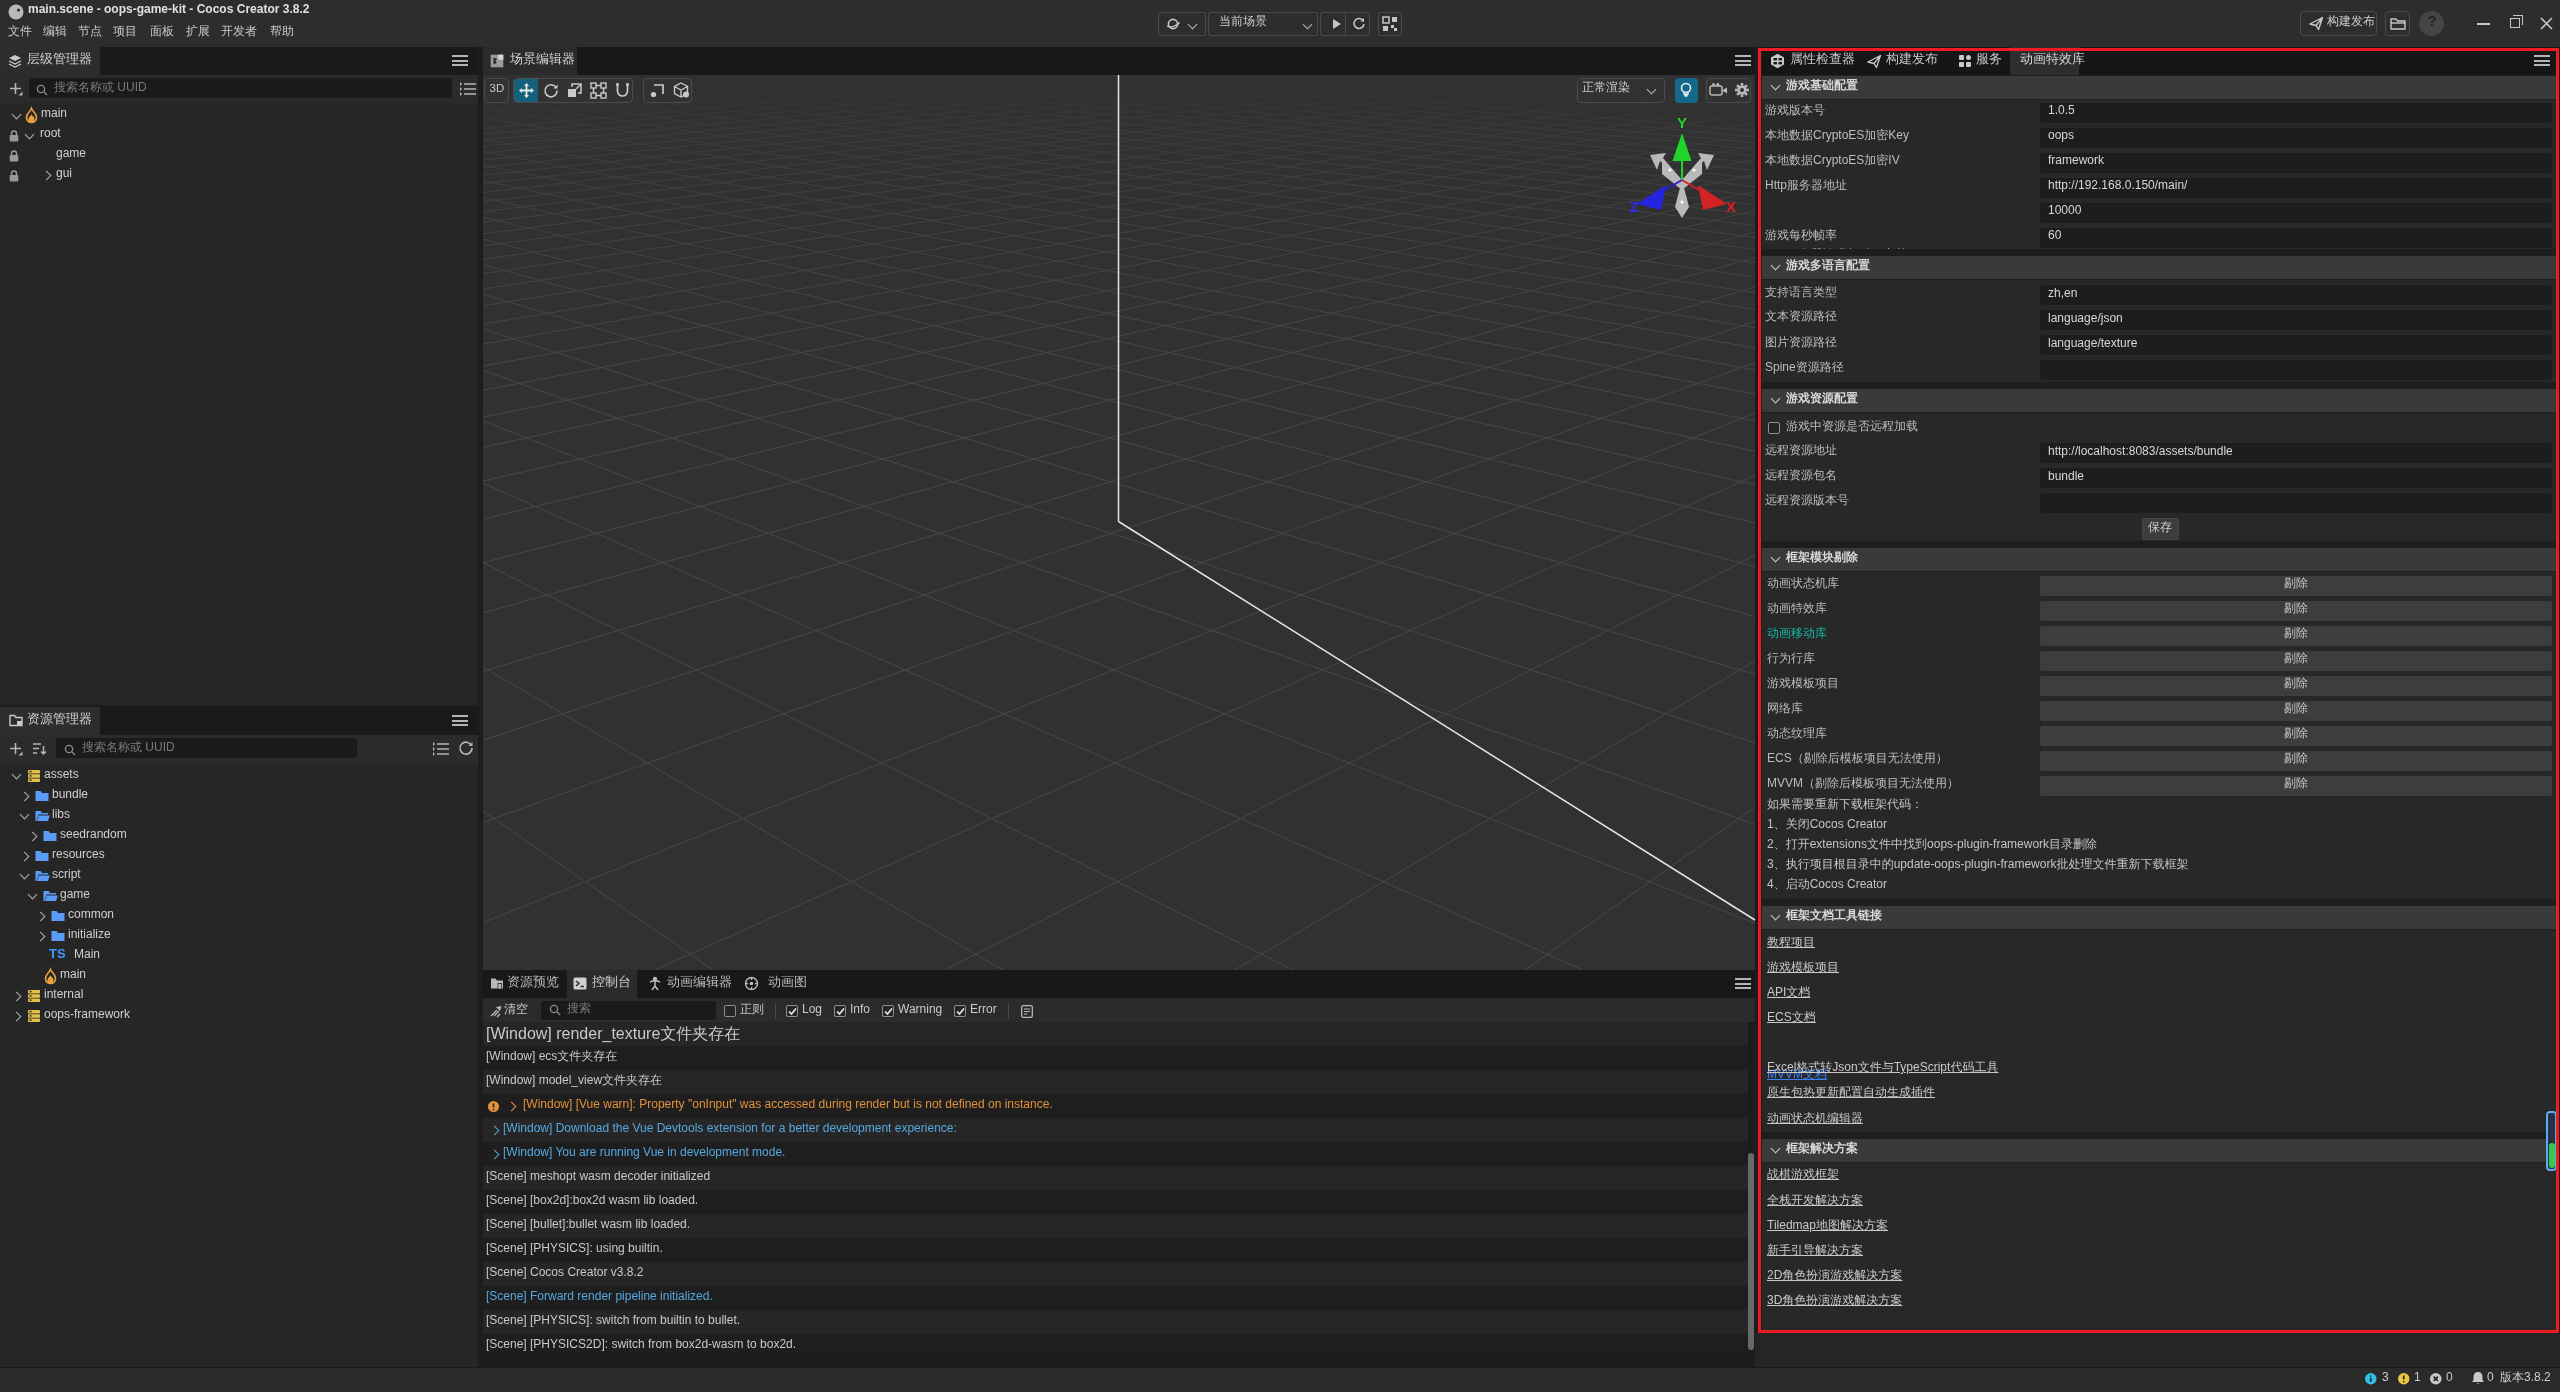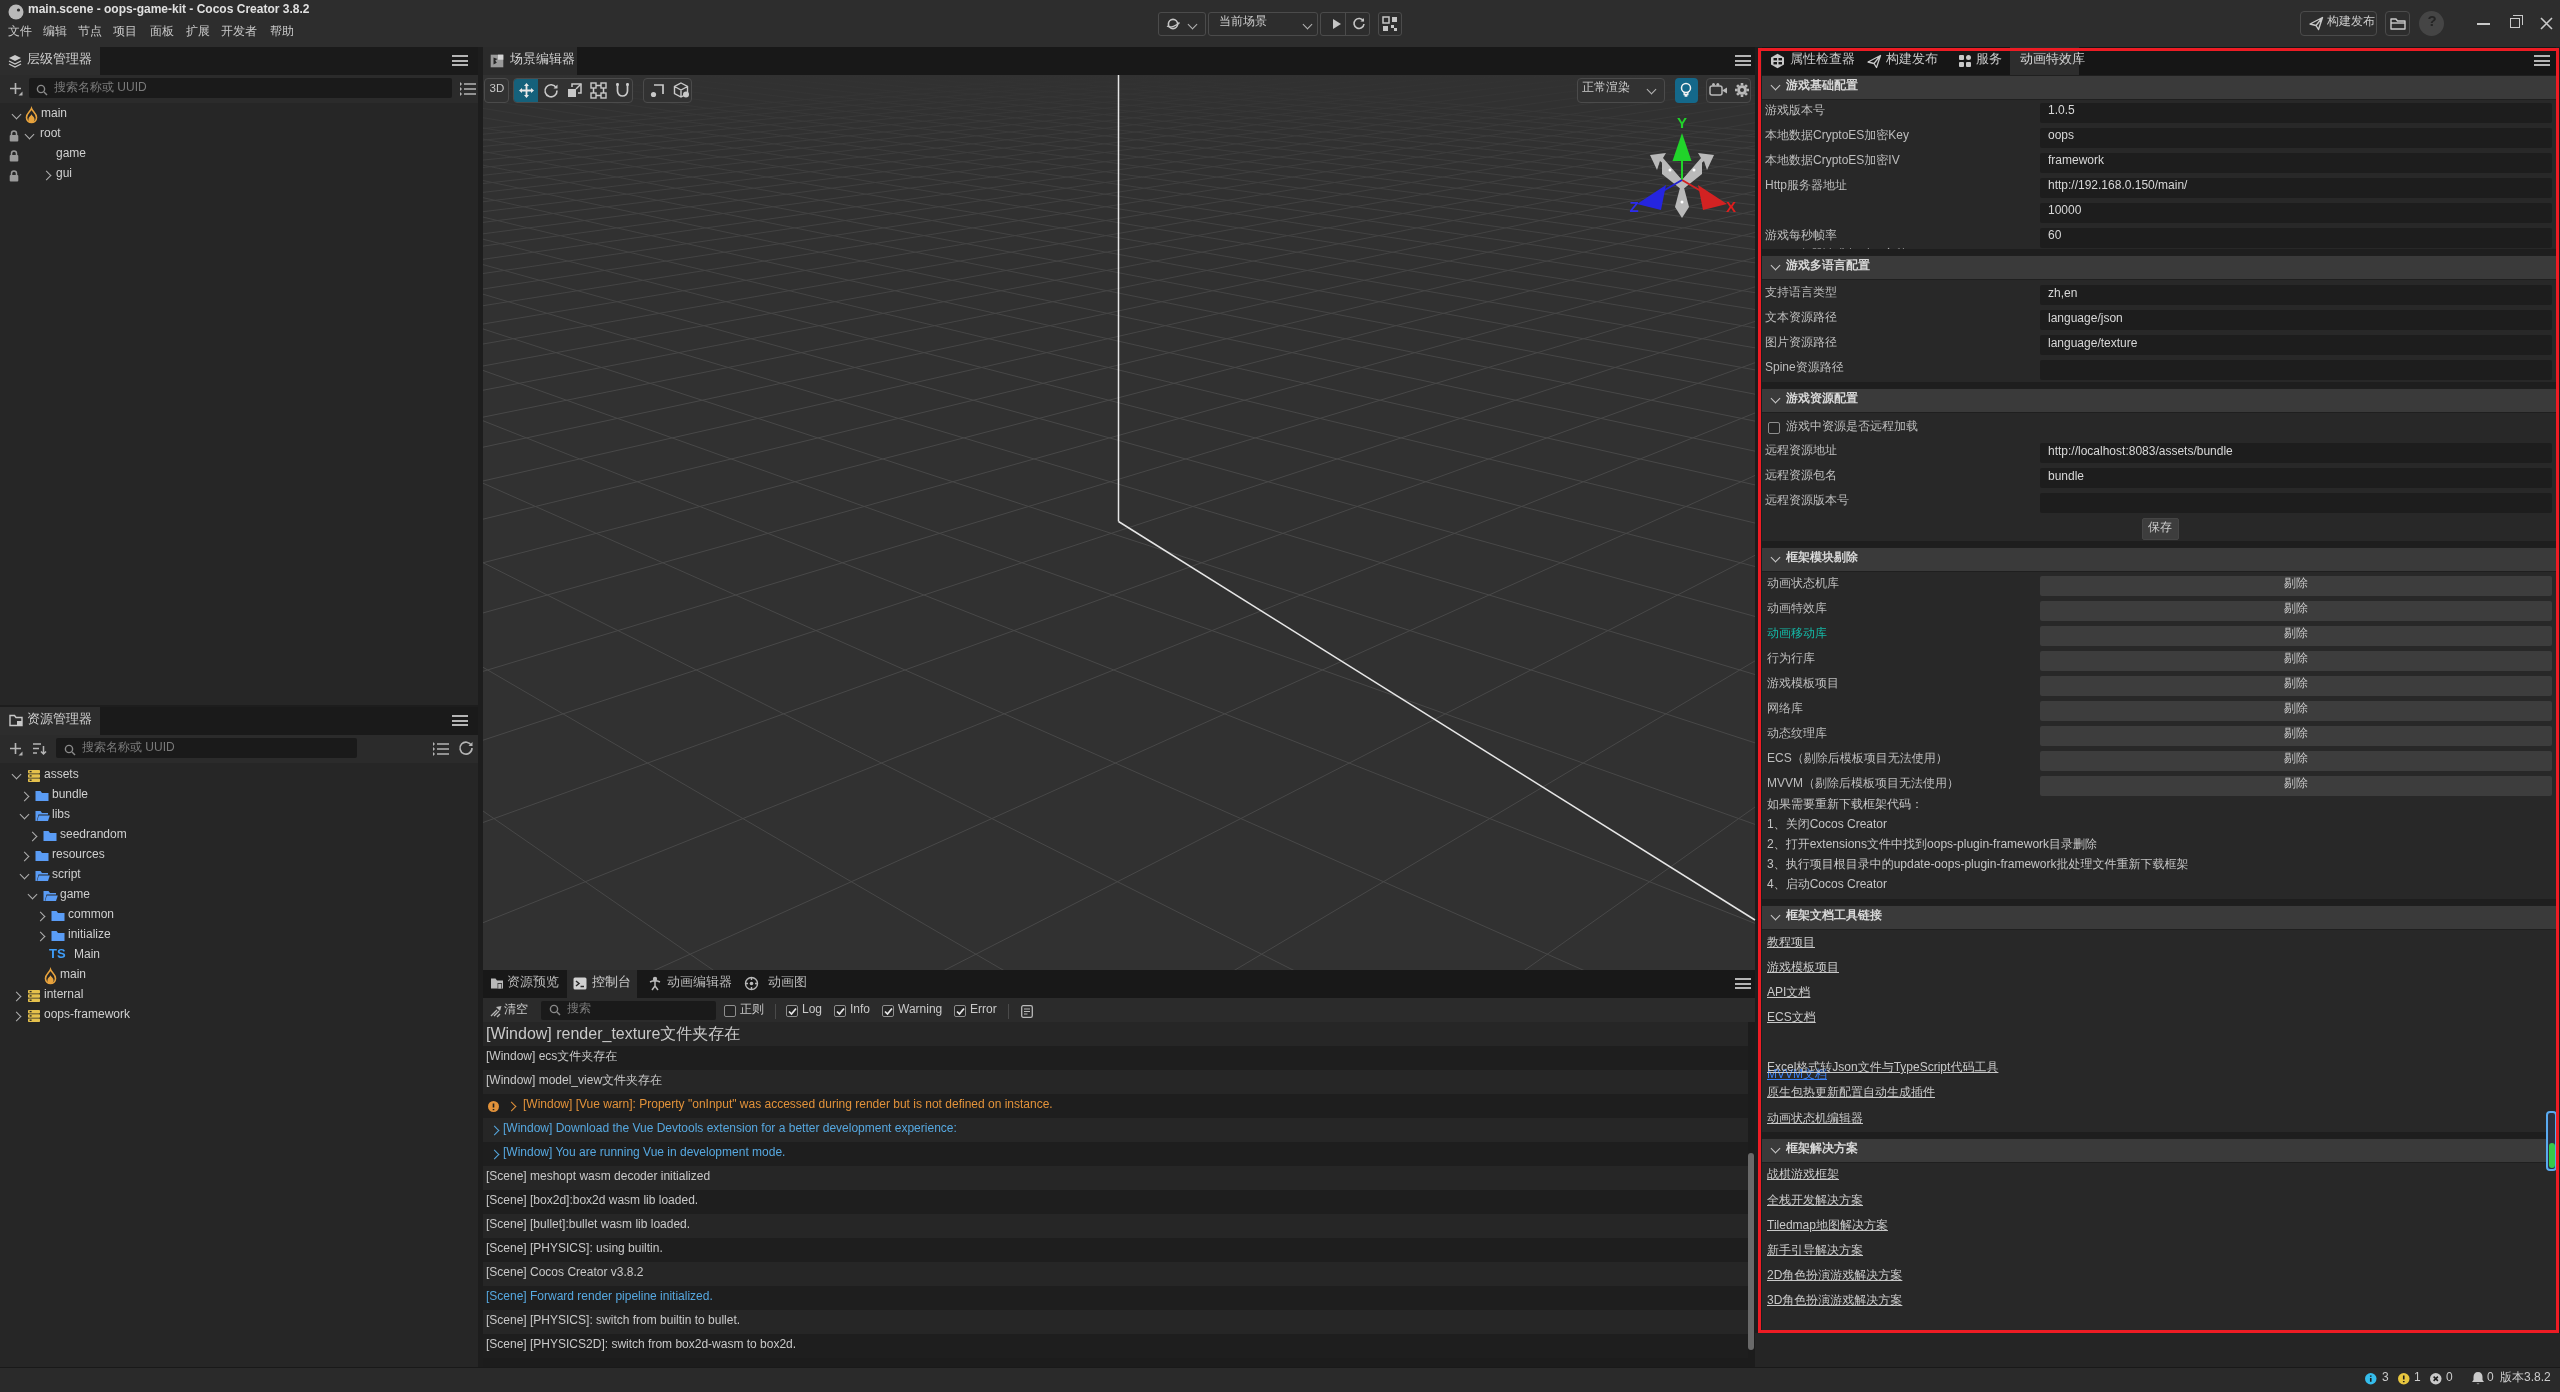--- a/index.html
+++ b/index.html
@@ -585,21 +585,21 @@
 <div class="txt" style="left:1765px;top:228.86px;font-size:12px;color:#bdbdbd;font-weight:normal;">游戏每秒帧率</div>
 <div class="ab" style="left:2040px;top:227.5px;width:512px;height:20px;background:#1d1d1d;border-radius:2px;"></div>
 <div class="txt" style="left:2048px;top:229.36px;font-size:12px;color:#d8d8d8;font-weight:normal;">60</div>
 <div class="ab" style="left:1762px;top:249px;width:794px;height:6px;background:#1e1e1e;"></div>
 <div class="ab" style="left:1762px;top:255px;width:794px;height:25px;background:#3a3a3a;border-top:1px solid #1f1f1f;border-bottom:1px solid #1f1f1f;"></div>
 <div class="arrow arr-d" style="left:1772px;top:262px;border-color:#c9c9c9;"></div>
 <div class="txt" style="left:1786px;top:259.36px;font-size:12px;color:#d8d8d8;font-weight:bold;">游戏多语言配置</div>
 <div class="txt" style="left:1765px;top:286.36px;font-size:12px;color:#bdbdbd;font-weight:normal;">支持语言类型</div>
 <div class="ab" style="left:2040px;top:285px;width:512px;height:20px;background:#1d1d1d;border-radius:2px;"></div>
 <div class="txt" style="left:2048px;top:286.86px;font-size:12px;color:#d8d8d8;font-weight:normal;">zh,en</div>
-<div class="txt" style="left:1765px;top:311.36px;font-size:12px;color:#bdbdbd;font-weight:normal;">文本资源路径</div>
+<div class="txt" style="left:1765px;top:311.36px;font-size:12px;color:#bdbdbd;font-weight:normal;font-family:Liberation Mono, monospace;">文本资源路径</div>
 <div class="ab" style="left:2040px;top:310px;width:512px;height:20px;background:#1d1d1d;border-radius:2px;"></div>
 <div class="txt" style="left:2048px;top:311.86px;font-size:12px;color:#d8d8d8;font-weight:normal;">language/json</div>
 <div class="txt" style="left:1765px;top:336.36px;font-size:12px;color:#bdbdbd;font-weight:normal;">图片资源路径</div>
 <div class="ab" style="left:2040px;top:335px;width:512px;height:20px;background:#1d1d1d;border-radius:2px;"></div>
 <div class="txt" style="left:2048px;top:336.86px;font-size:12px;color:#d8d8d8;font-weight:normal;">language/texture</div>
 <div class="txt" style="left:1765px;top:361.36px;font-size:12px;color:#bdbdbd;font-weight:normal;">Spine资源路径</div>
 <div class="ab" style="left:2040px;top:360px;width:512px;height:20px;background:#1d1d1d;border-radius:2px;"></div>
 <div class="ab" style="left:1762px;top:382px;width:794px;height:6px;background:#1e1e1e;"></div>
 <div class="ab" style="left:1762px;top:388px;width:794px;height:25px;background:#3a3a3a;border-top:1px solid #1f1f1f;border-bottom:1px solid #1f1f1f;"></div>
 <div class="arrow arr-d" style="left:1772px;top:395px;border-color:#c9c9c9;"></div>

